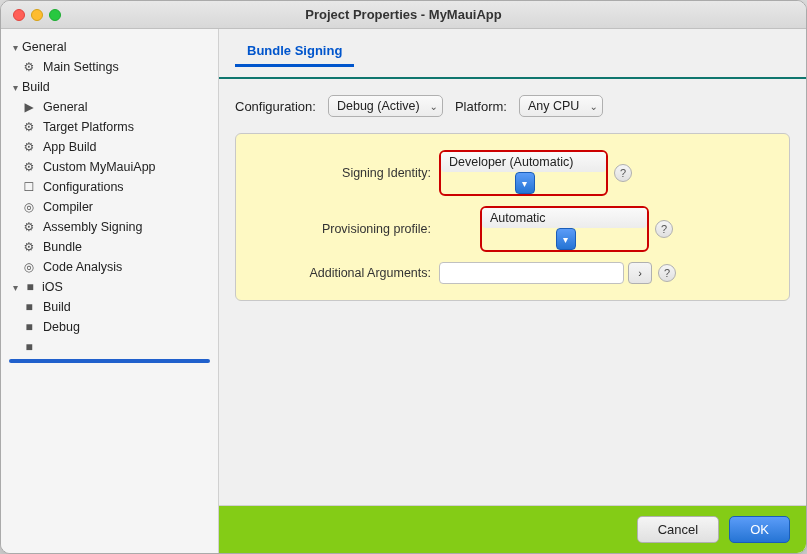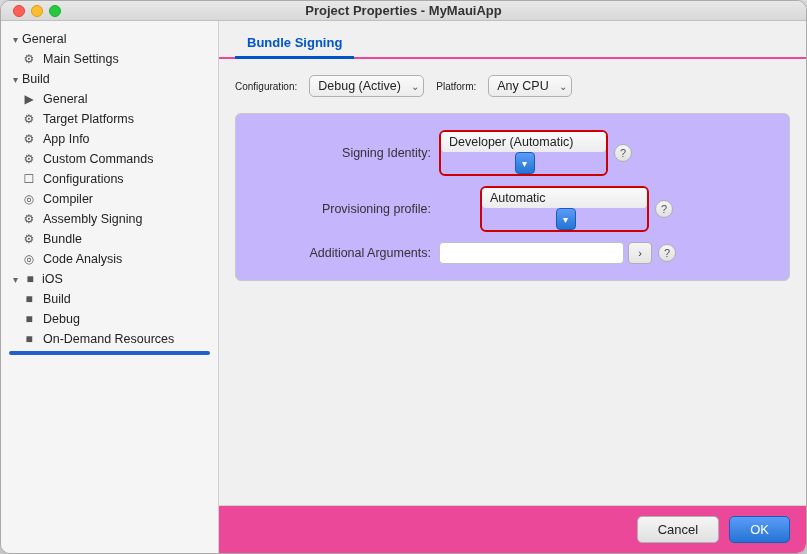--- a/index.html
+++ b/index.html
@@ -18,21 +18,21 @@
       height: 554px;
       background: #f0f0f0;
       border-radius: 10px;
       box-shadow: 0 10px 40px rgba(0,0,0,0.4);
       display: flex;
       flex-direction: column;
       overflow: hidden;
       border: 1px solid #aaa;
     }
     .titlebar {
-      height: 20px;
+      height: 28px;
       background: linear-gradient(to bottom, #e8e8e8, #d8d8d8);
       display: flex;
       align-items: center;
       padding: 0 12px;
       border-bottom: 1px solid #c0c0c0;
       flex-shrink: 0;
     }
     .traffic-lights {
       display: flex;
       gap: 6px;
@@ -91,22 +91,22 @@
       margin-right: 4px;
     }
     .indent-1 { padding-left: 20px; }
     .main-area {
       flex: 1;
       display: flex;
       flex-direction: column;
       background: #f0f0f0;
     }
     .tab-bar {
-      padding: 8px 16px 0;
-      border-bottom: 2px solid #ec4899;
+      padding: 8px 16px 12px;
+      border-bottom: 2px solid #0f766e;
     }
     .tab {
       display: inline-block;
       padding: 6px 12px;
       font-size: 13px;
       font-weight: 600;
       color: #0055cc;
       border-bottom: 3px solid #0055cc;
       margin-bottom: -2px;
       cursor: pointer;
@@ -115,21 +115,21 @@
       padding: 16px;
       flex: 1;
     }
     .config-row {
       display: flex;
       align-items: center;
       gap: 12px;
       margin-bottom: 16px;
     }
     .config-label {
-      font-size: 10px;
+      font-size: 13px;
       color: #222;
     }
     .select-wrapper {
       position: relative;
       display: inline-flex;
       align-items: center;
     }
     .select-control {
       appearance: none;
       -webkit-appearance: none;
@@ -142,21 +142,21 @@
       cursor: pointer;
     }
     .select-arrow {
       position: absolute;
       right: 5px;
       pointer-events: none;
       font-size: 10px;
       color: #555;
     }
     .form-box {
-      background: #c4b5fd;
+      background: #fef9c3;
       border: 1px solid #c8c8c8;
       border-radius: 6px;
       padding: 16px 20px;
       margin: 0 0 12px 0;
     }
     .form-row {
       display: flex;
       align-items: center;
       margin-bottom: 10px;
     }
@@ -245,21 +245,21 @@
       cursor: pointer;
       font-size: 11px;
       color: #333;
       margin-left: 4px;
     }
     .footer {
       display: flex;
       justify-content: flex-end;
       padding: 10px 16px;
       gap: 10px;
-      background: #ec4899;
+      background: #84cc16;
       border-top: 1px solid #d0d0d0;
     }
     .btn {
       padding: 5px 20px;
       border-radius: 5px;
       font-size: 13px;
       cursor: pointer;
       border: 1px solid #b0b0b0;
       background: linear-gradient(to bottom, #f5f5f5, #e0e0e0);
       color: #222;
@@ -314,25 +314,25 @@
       <div class="sidebar-item indent-1">
         <span class="icon">▶</span>
         <span class="label">General</span>
       </div>
       <div class="sidebar-item indent-1">
         <span class="icon">⚙</span>
         <span class="label">Target Platforms</span>
       </div>
       <div class="sidebar-item indent-1">
         <span class="icon">⚙</span>
-        <span class="label">App Info</span>
-      </div>
-      <div class="sidebar-item indent-1">
-        <span class="icon">⚙</span>
-        <span class="label">Custom Commands</span>
+        <span class="label">App Build</span>
+      </div>
+      <div class="sidebar-item indent-1">
+        <span class="icon">⚙</span>
+        <span class="label">Custom MyMauiApp</span>
       </div>
       <div class="sidebar-item indent-1">
         <span class="icon">☐</span>
         <span class="label">Configurations</span>
       </div>
       <div class="sidebar-item indent-1">
         <span class="icon">◎</span>
         <span class="label">Compiler</span>
       </div>
       <div class="sidebar-item indent-1">
@@ -356,21 +356,20 @@
       <div class="sidebar-item indent-1">
         <span class="icon">■</span>
         <span class="label">Build</span>
       </div>
       <div class="sidebar-item indent-1">
         <span class="icon">■</span>
         <span class="label">Debug</span>
       </div>
       <div class="sidebar-item indent-1">
         <span class="icon">■</span>
-        <span class="label">On-Demand Resources</span>
       </div>
       <div class="ios-bar"></div>
     </div>
 
     <div class="main-area">
 
       <div class="tab-bar">
         <span class="tab">Bundle Signing</span>
       </div>
 

